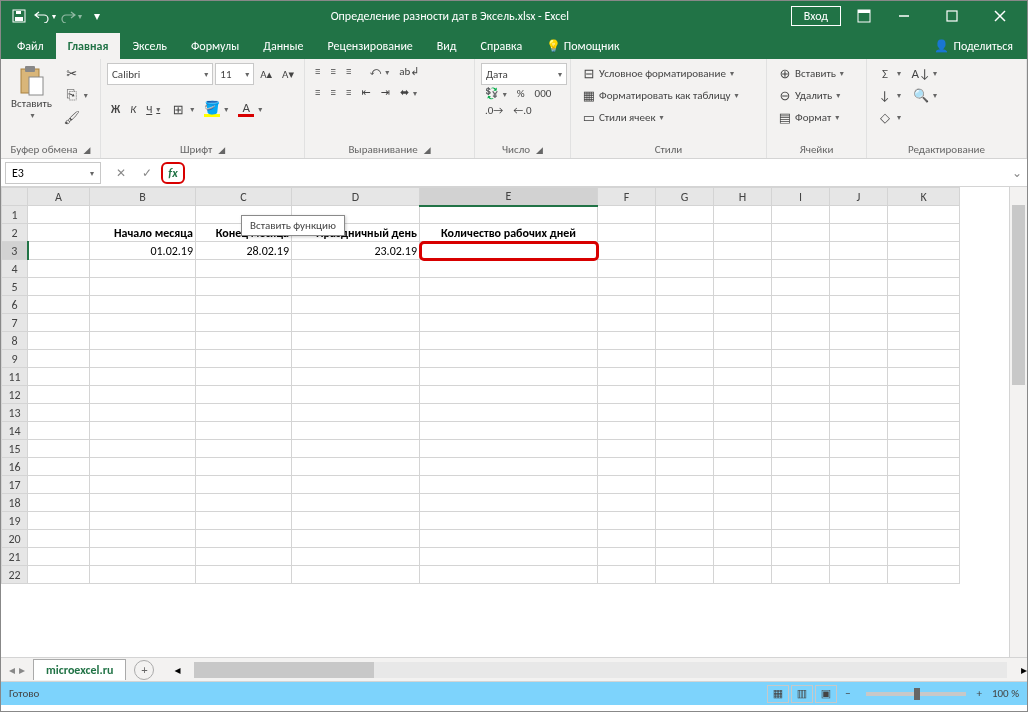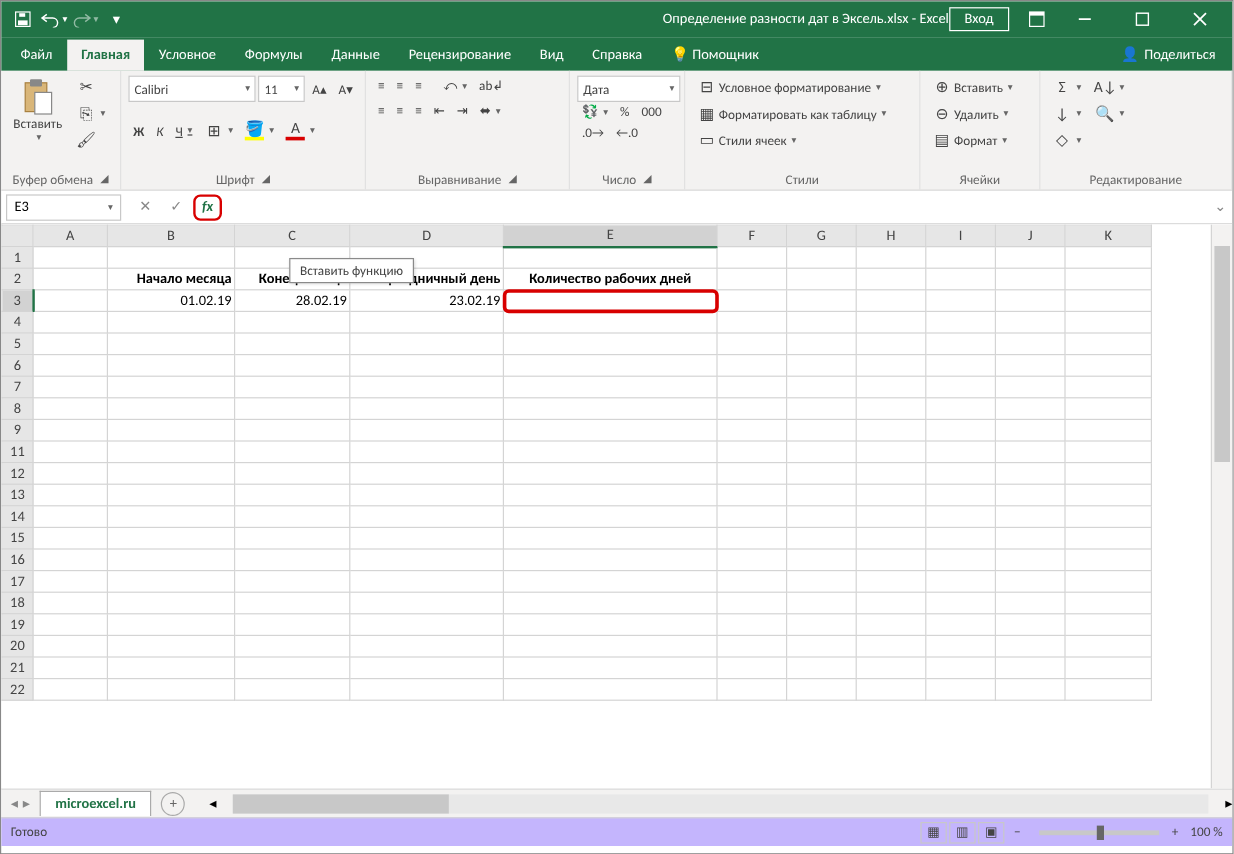--- a/index.html
+++ b/index.html
@@ -2,21 +2,21 @@
 <html><head>
 <meta charset="utf-8">
 <style>
 * { box-sizing: border-box; margin: 0; padding: 0; font-family: 'Segoe UI', Calibri, sans-serif; }
 body { background: #fff; width: 1028px; height: 712px; overflow: hidden; position: relative; border: 1px solid #888; }
 
 
 .titlebar { background: #217346; height: 30px; display: flex; align-items: center; color: #fff; font-size: 12px; }
 .titlebar .qat { display: flex; gap: 2px; padding-left: 6px; }
 .titlebar .qat .qbtn { width: 24px; height: 24px; display: flex; align-items: center; justify-content: center; cursor: pointer; }
-.titlebar .title { flex: 1; text-align: right; }
+.titlebar .title { flex: 1; text-align: center; }
 .titlebar .winctl { display: flex; align-items: center; gap: 2px; padding-right: 4px; }
 .titlebar .winctl .wbtn { width: 46px; height: 30px; display: flex; align-items: center; justify-content: center; cursor: pointer; }
 .titlebar .login { border: 1px solid #fff; padding: 2px 12px; margin-right: 6px; cursor: pointer; }
 .titlebar .ribopt { width: 30px; height: 30px; display:flex; align-items:center; justify-content:center; cursor:pointer; }
 
 
 .tabs { background: #217346; height: 28px; display: flex; align-items: flex-end; color: #fff; font-size: 12px; padding-left: 4px; }
 .tabs .tab { padding: 6px 12px; cursor: pointer; }
 .tabs .tab.active { background: #f3f2f1; color: #217346; font-weight: bold; }
 .tabs .spacer { flex: 1; }
@@ -66,21 +66,21 @@
 
 .sheettabs { height:24px; border-top:1px solid #d4d4d4; display:flex; align-items:center; font-size:12px; background:#f3f2f1;}
 .sheettabs .nav { display:flex; gap:4px; padding:0 8px; color:#888;}
 .sheettabs .stab { background:#fff; border:1px solid #aaa; border-bottom:none; padding:3px 12px; font-weight:bold; color:#217346; cursor:pointer;}
 .sheettabs .addsheet { width:20px; height:20px; border:1px solid #aaa; border-radius:50%; display:flex; align-items:center; justify-content:center; margin-left:8px; cursor:pointer; color:#666;}
 .sheettabs .hscroll { flex:1; margin-left:20px; display:flex; align-items:center;}
 .sheettabs .hscroll .track{ flex:1; height:16px; background:#e8e8e8; position:relative; margin:0 14px;}
 .sheettabs .hscroll .thumb{ position:absolute; left:0; top:0; bottom:0; width:180px; background:#c8c8c8;}
 
 
-.status { height:24px; background:#c4b5fd; border-top:1px solid #d4d4d4; display:flex; align-items:center; font-size:11px; color:#444; padding:0 8px; justify-content:space-between;}
+.status { height:24px; background:#7dd3fc; border-top:1px solid #d4d4d4; display:flex; align-items:center; font-size:11px; color:#444; padding:0 8px; justify-content:space-between;}
 .status .views { display:flex; gap:2px; align-items:center;}
 .status .vbtn { width:22px; height:18px; border:1px solid #c8c8c8; display:flex; align-items:center; justify-content:center; cursor:pointer;}
 .status .zoomslider { width:100px; height:4px; background:#c8c8c8; margin:0 8px; position:relative;}
 .status .zoomslider .zh { position:absolute; left:48px; top:-4px; width:6px; height:12px; background:#666;}
 
 svg { display:block; }
 .dd { font-size:8px; color:#666; margin-left:2px;}
 </style>
 </head>
 <body>
@@ -132,21 +132,21 @@
           <line x1="1" y1="1" x2="11" y2="11" stroke="#fff" stroke-width="1.5"></line>
           <line x1="11" y1="1" x2="1" y2="11" stroke="#fff" stroke-width="1.5"></line>
         </svg>
       </div>
   </div>
 </div>
 
 <div class="tabs">
   <div class="tab">Файл</div>
   <div class="tab active">Главная</div>
-  <div class="tab">Условное</div>
+  <div class="tab">Эксель</div>
   <div class="tab">Формулы</div>
   <div class="tab">Данные</div>
   <div class="tab">Рецензирование</div>
   <div class="tab">Вид</div>
   <div class="tab">Справка</div>
   <div class="tab">💡 <span>Помощник</span></div>
   <div class="spacer"></div>
   <div class="share">
       <span>👤</span>
       <span>Поделиться</span>

